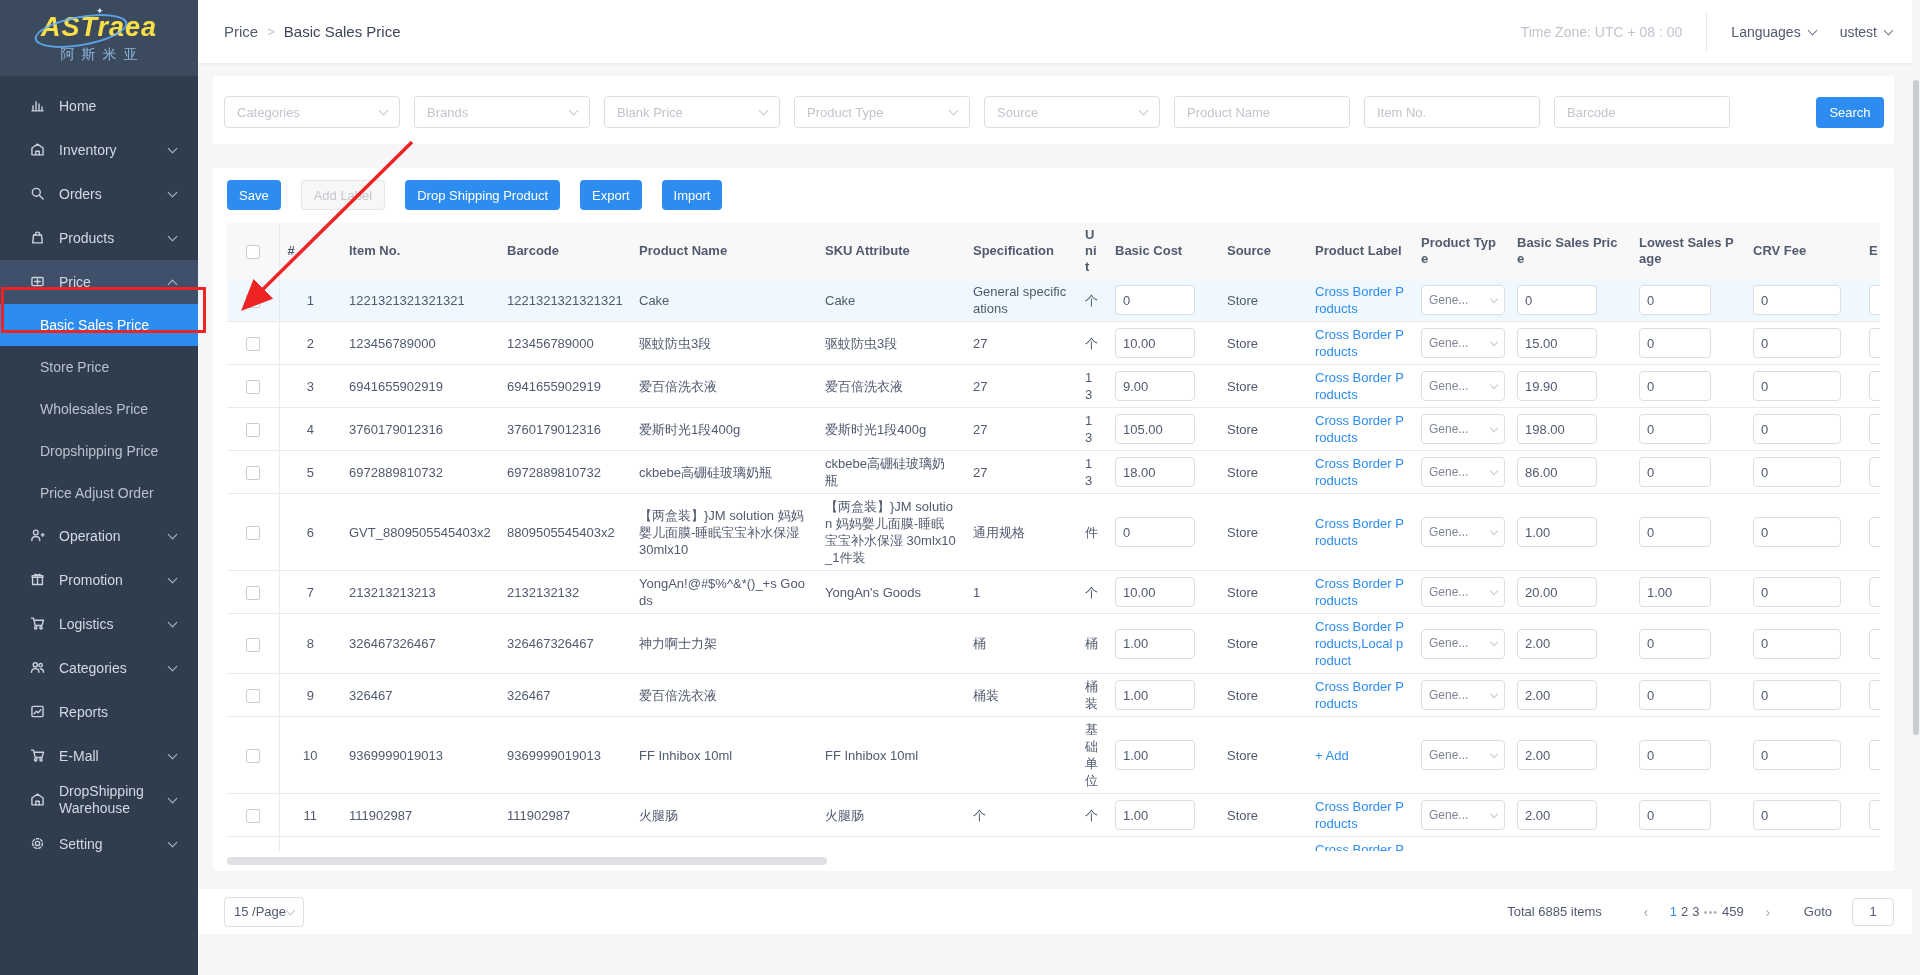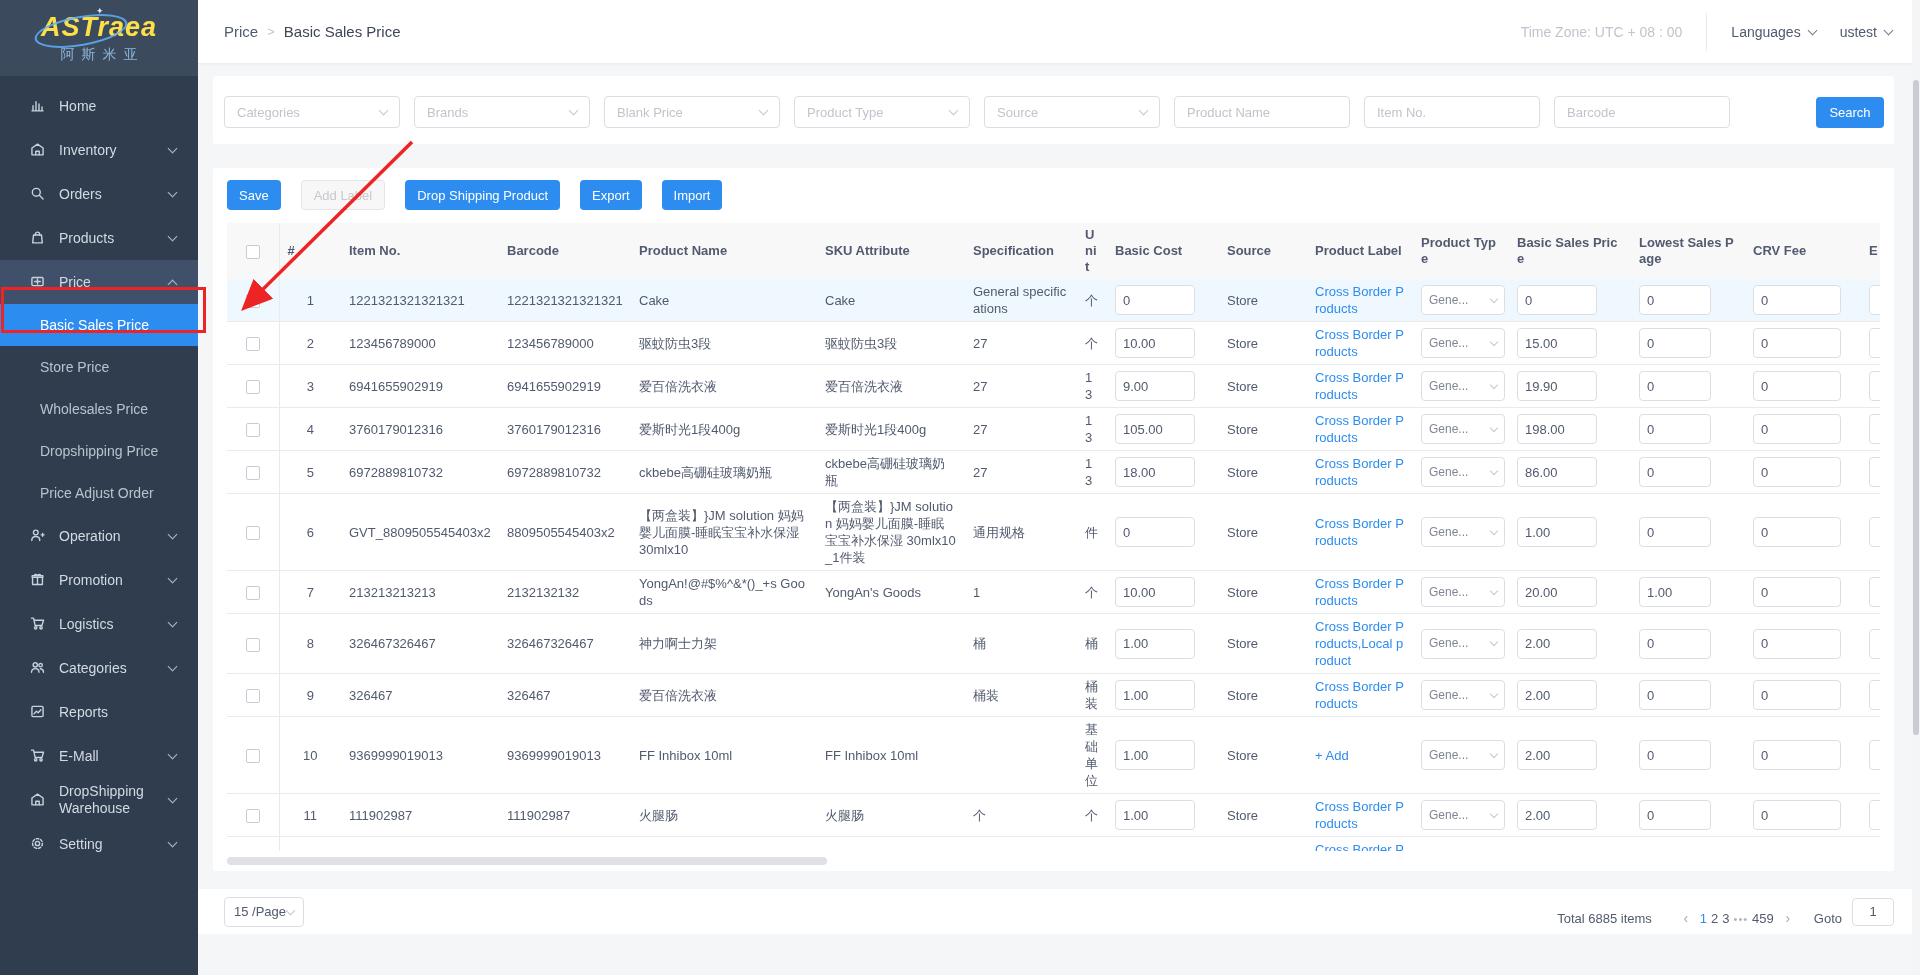--- a/index.html
+++ b/index.html
@@ -72,21 +72,21 @@
   .add-link { color:#2d8cf0; cursor:pointer; }
   .mini-select { width:84px; height:30px; border:1px solid #dcdee2; border-radius:4px; background:#fff; display:flex; align-items:center; justify-content:space-between; padding:0 7px; color:#808695; font-size:12px; cursor:pointer; }
   .mini-select .chev { width:6px; height:6px; color:#b6bac2; }
   .e-col .clip { overflow:hidden; width:100%; }
   .hscroll { height:8px; width:600px; background:#dfe1e5; border-radius:4px; margin:6px 0 6px 0; cursor:pointer; }
 
   
   .pagebar { margin:18px -26px 0 -15px; height:45px; background:#fff; display:flex; align-items:center; padding:0 26px 0 26px; font-size:13px; color:#515a6e; }
   .psize { width:80px; height:30px; border:1px solid #dcdee2; border-radius:4px; display:flex; align-items:center; justify-content:space-between; padding:0 9px; cursor:pointer; }
   .psize .chev { color:#b6bac2; }
-  .pg-right { margin-left:auto; display:flex; align-items:flex-end; gap:0; }
+  .pg-right { margin-left:auto; display:flex; align-items:center; gap:10px; }
   .pg-total { margin-right:22px; }
   .pg { min-width:26px; text-align:center; cursor:pointer; padding:0 2px; }
   .pg.active { color:#2d8cf0; }
   .pg.dots { color:#b0b3b8; letter-spacing:1px; font-size:11px; }
   .pg-arrow { color:#a8abb2; cursor:pointer; min-width:24px; text-align:center; font-size:14px; }
   .goto-label { margin:0 10px 0 14px; }
   .goto-input { width:42px; height:28px; border:1px solid #dcdee2; border-radius:4px; text-align:center; font-size:13px; color:#515a6e; font-family:inherit; }
 
   
   .anno-rect { position:absolute; left:1px; top:287px; width:205px; height:46px; border:3px solid #ee2324; z-index:40; pointer-events:none; }

